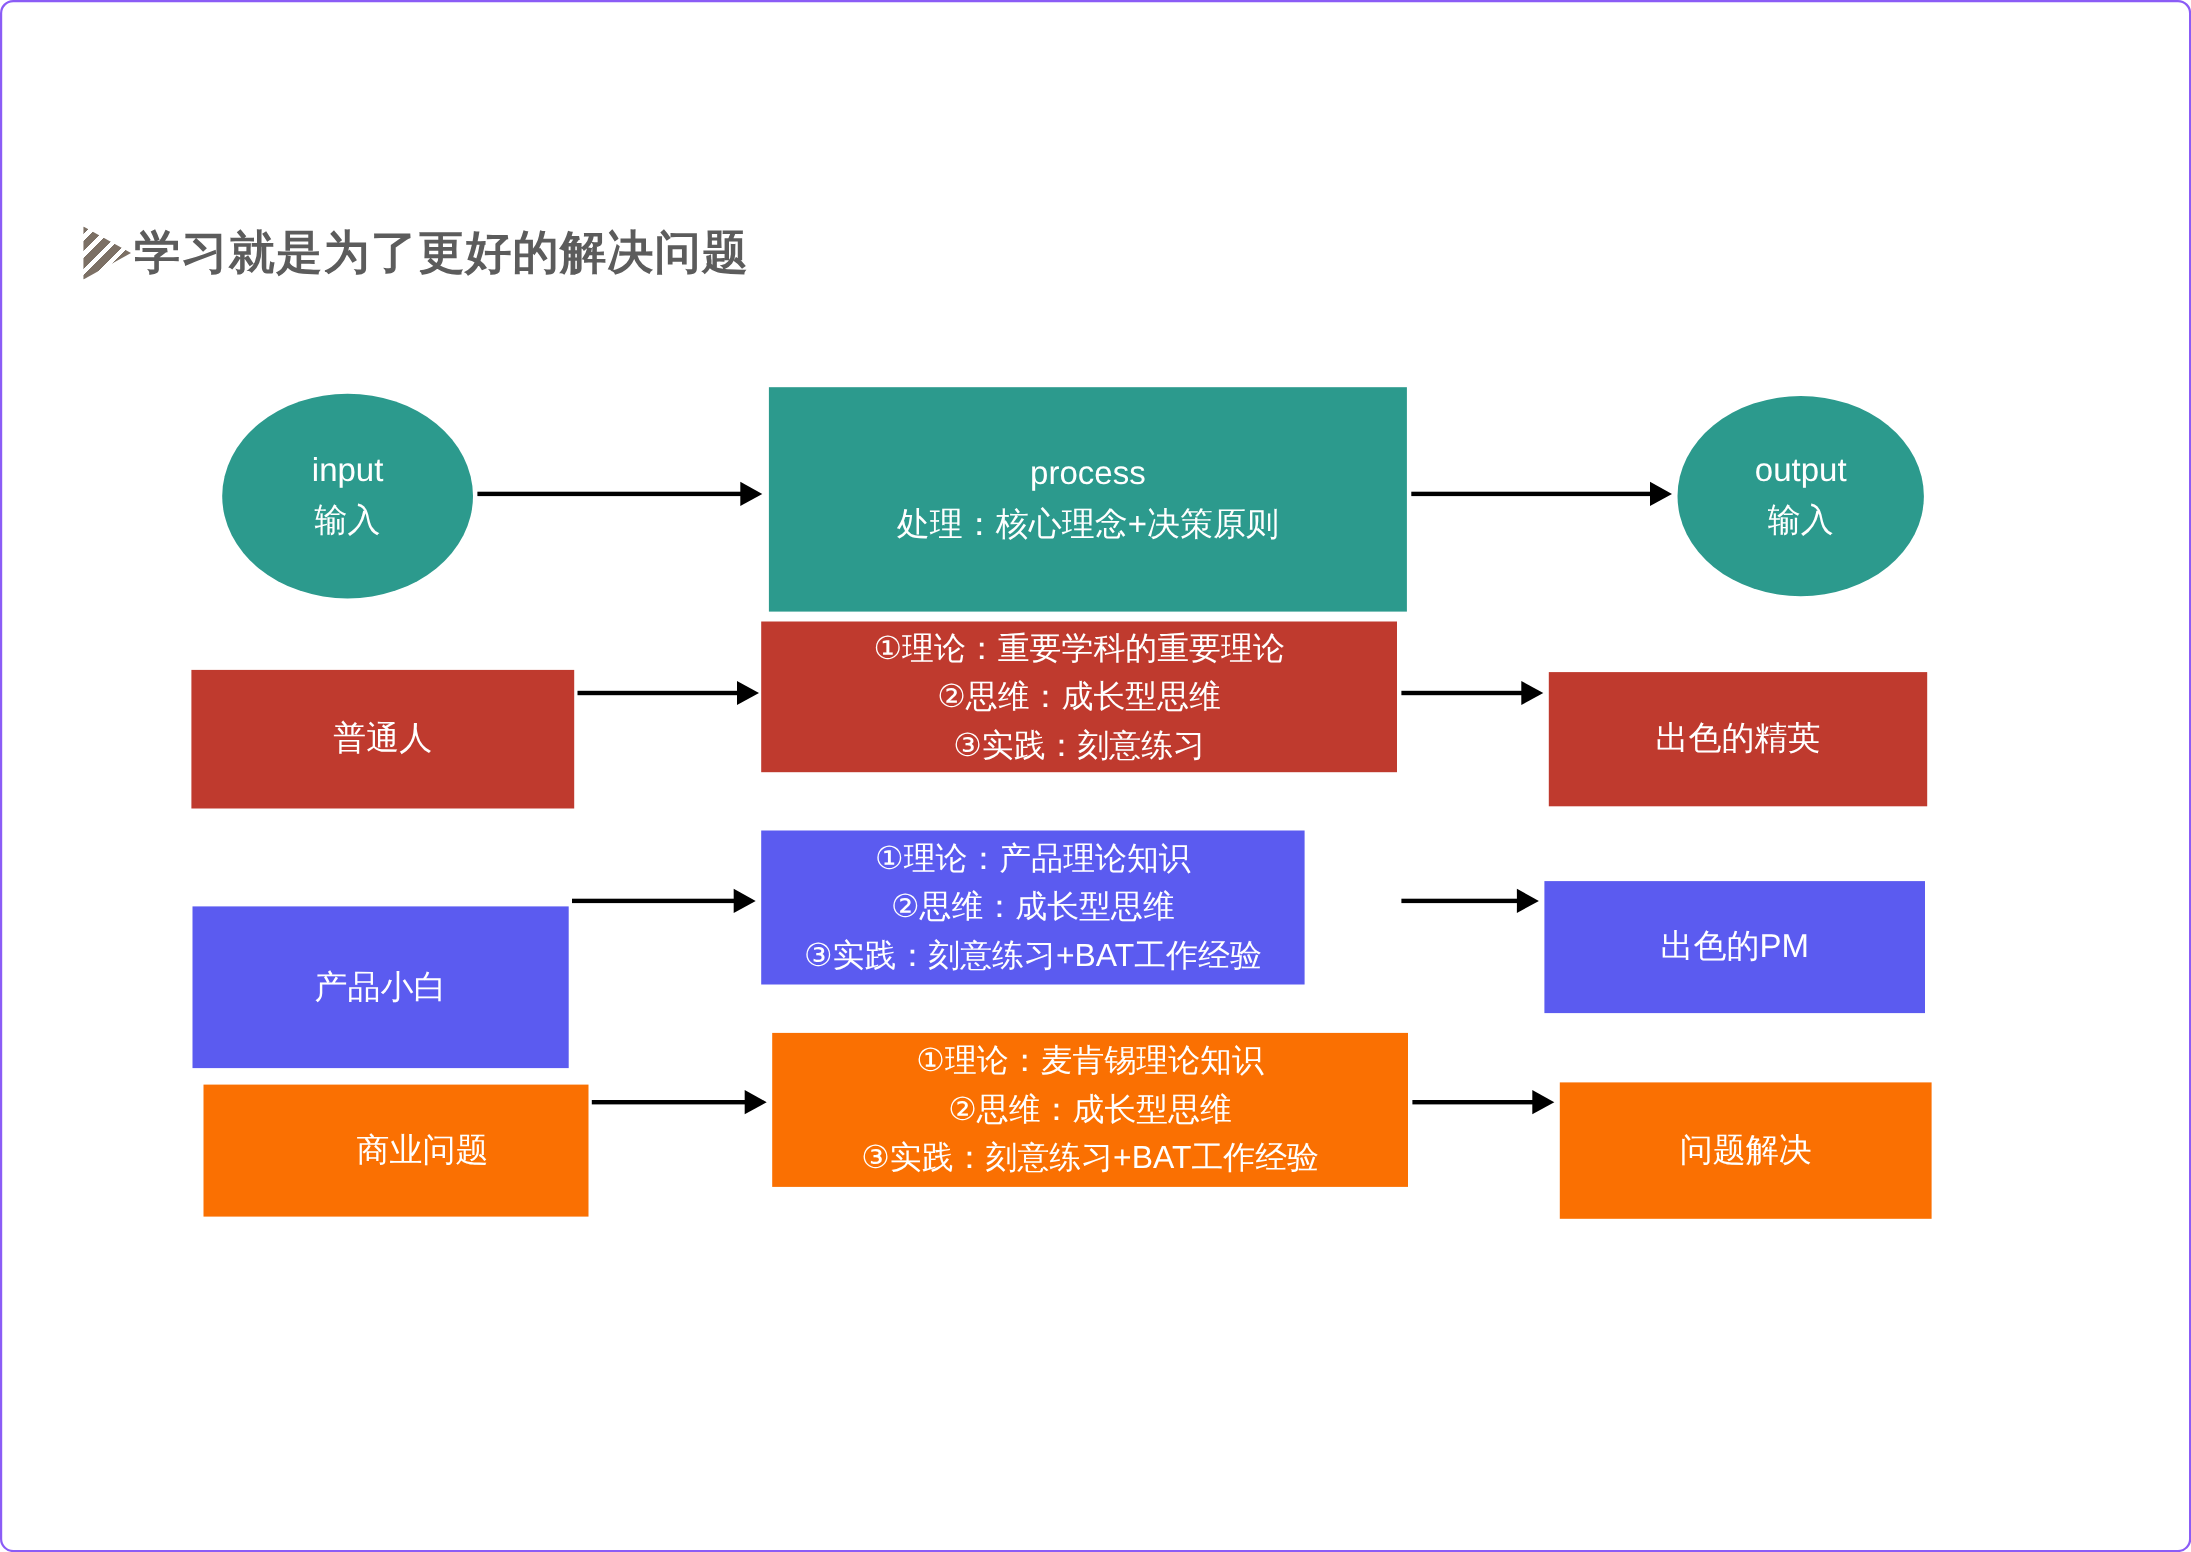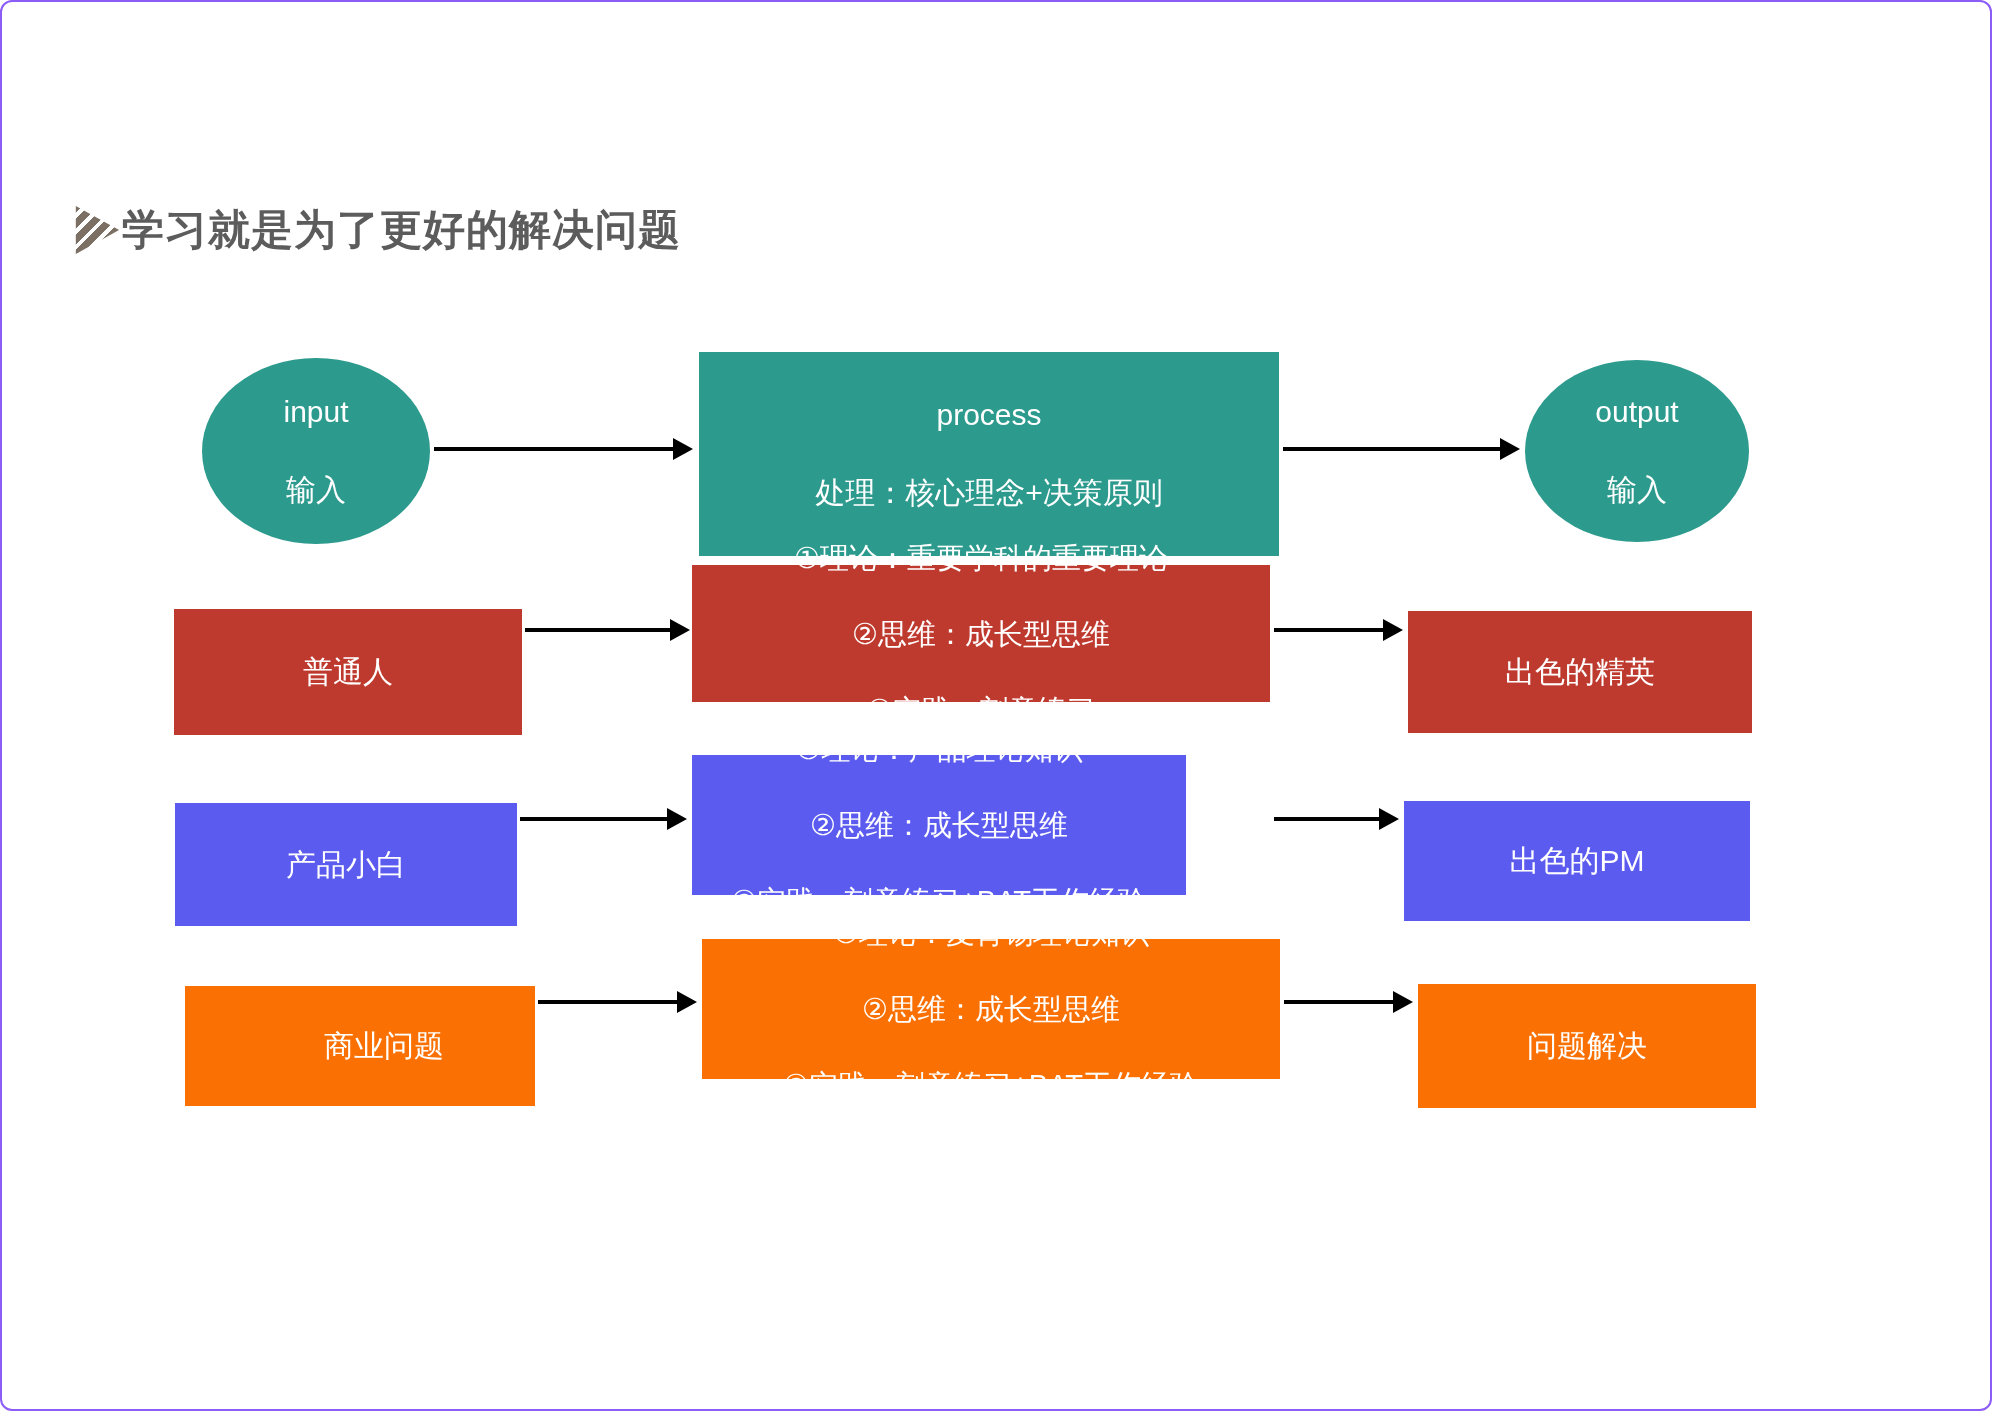--- a/index.html
+++ b/index.html
@@ -21,21 +21,21 @@
     clip-path:polygon(4% 2%, 98% 50%, 4% 98%);
   }
   .page-title{
     margin:0;font-size:42px;font-weight:bold;color:var(--title_text);
     letter-spacing:1px;white-space:nowrap;
   }
   
   .shape{
     position:absolute;display:flex;flex-direction:column;
     align-items:center;justify-content:center;
-    color:#fff;text-align:center;box-sizing:border-box;gap:32px;
+    color:#fff;text-align:center;box-sizing:border-box;
   }
   .shape .ln{white-space:nowrap;}
   .ellipse{border-radius:50%;}
   .c-green{background:var(--green);}
   .c-red{background:var(--red);}
   .c-blue{background:var(--blue);}
   .c-orange{background:var(--orange);}
   .txt-2{font-size:30px;line-height:46px;font-weight:500;}
   .txt-1{font-size:30px;line-height:34px;font-weight:500;margin-top:44px;}
   .txt-3{font-size:29px;line-height:44px;font-weight:500;}
@@ -83,21 +83,21 @@
     <div class="shape c-red txt-3" style="left:690px;top:563px;width:578px;height:137px;">
       <div class="ln">①理论：重要学科的重要理论</div>
       <div class="ln">②思维：成长型思维</div>
       <div class="ln">③实践：刻意练习</div>
     </div>
     <div class="arrow" style="left:1272px;top:626px;width:110px;"></div>
     <div class="shape c-red txt-1" style="left:1406px;top:565px;width:344px;height:122px;">
       <div class="ln">出色的精英</div>
     </div>
 
-    <div class="shape c-blue txt-1" style="left:173px;top:757px;width:342px;height:123px;">
+    <div class="shape c-blue txt-1" style="left:173px;top:778px;width:342px;height:147px;">
       <div class="ln">产品小白</div>
     </div>
     <div class="arrow" style="left:518px;top:815px;width:148px;"></div>
     <div class="shape c-blue txt-3" style="left:690px;top:753px;width:494px;height:140px;">
       <div class="ln">①理论：产品理论知识</div>
       <div class="ln">②思维：成长型思维</div>
       <div class="ln">③实践：刻意练习+BAT工作经验</div>
     </div>
     <div class="arrow" style="left:1272px;top:815px;width:106px;"></div>
     <div class="shape c-blue txt-1" style="left:1402px;top:755px;width:346px;height:120px;">

